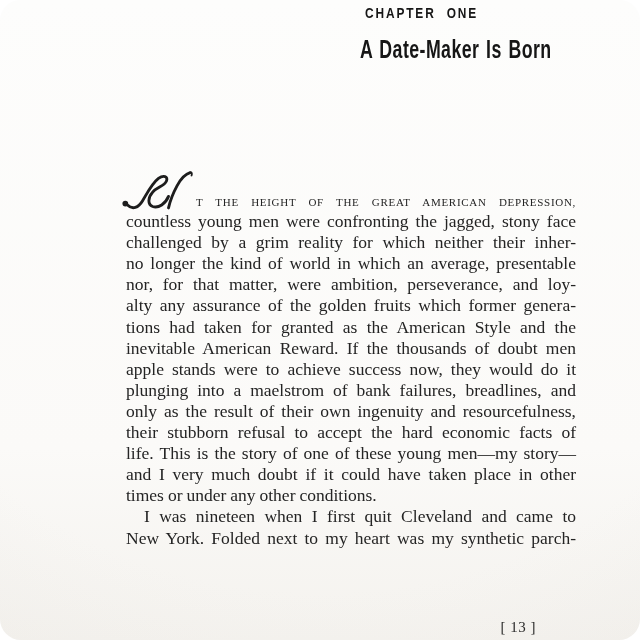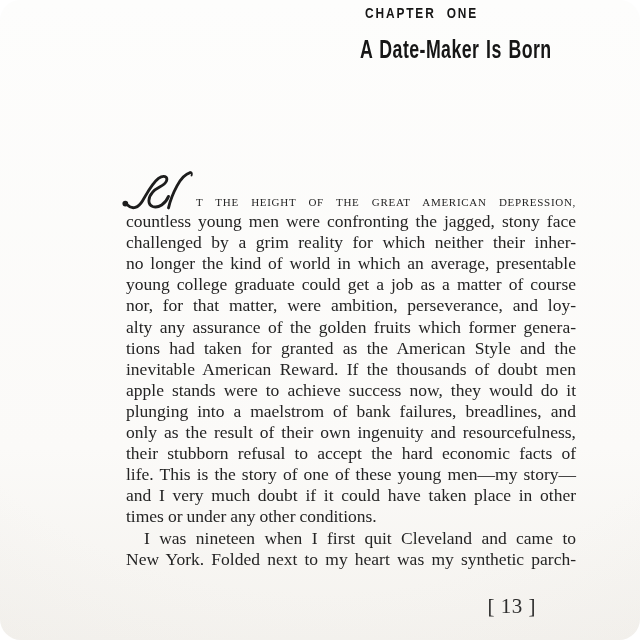--- a/index.html
+++ b/index.html
@@ -87,24 +87,24 @@
     left: -5px;
     top: -19px;
     width: 72px;
     height: 40px;
     color: #1d1d1d;
   }
 
   .page-number {
     position: absolute;
     left: 86px;
-    top: 594px;
+    top: 619px;
     width: 450px;
     text-align: right;
-    font-size: 21px;
+    font-size: 15px;
     letter-spacing: 0.5px;
     color: #2c2c2c;
   }
 </style>
 </head>
 <body>
 
 <div class="page" style="--paper: #fdfdfc; --ink: #242424; --heading-ink: #161616;">
 
   <div class="chapter-label">CHAPTER ONE</div>
@@ -120,21 +120,20 @@
         <path d="M 96 2 C 89 4 83 11 78 20 C 72 31 68 42 66 51" stroke="currentColor" stroke-width="4" stroke-linecap="round"></path>
         <path d="M 96 2 C 98 1 99 3 98 6" stroke="currentColor" stroke-width="2.5" stroke-linecap="round"></path>
       </svg>
       <span class="opening-caps">T THE HEIGHT OF THE GREAT AMERICAN DEPRESSION,</span>
     </div>
 
     <div class="para para-end">
         <div class="line">countless young men were confronting the jagged, stony face</div>
         <div class="line">challenged by a grim reality for which neither their inher-</div>
         <div class="line">no longer the kind of world in which an average, presentable</div>
-        <div class="line">young college graduate could get a job as a matter of course</div>
         <div class="line">nor, for that matter, were ambition, perseverance, and loy-</div>
         <div class="line">alty any assurance of the golden fruits which former genera-</div>
         <div class="line">tions had taken for granted as the American Style and the</div>
         <div class="line">inevitable American Reward. If the thousands of doubt men</div>
         <div class="line">apple stands were to achieve success now, they would do it</div>
         <div class="line">plunging into a maelstrom of bank failures, breadlines, and</div>
         <div class="line">only as the result of their own ingenuity and resourcefulness,</div>
         <div class="line">their stubborn refusal to accept the hard economic facts of</div>
         <div class="line">life. This is the story of one of these young men—my story—</div>
         <div class="line">and I very much doubt if it could have taken place in other</div>

